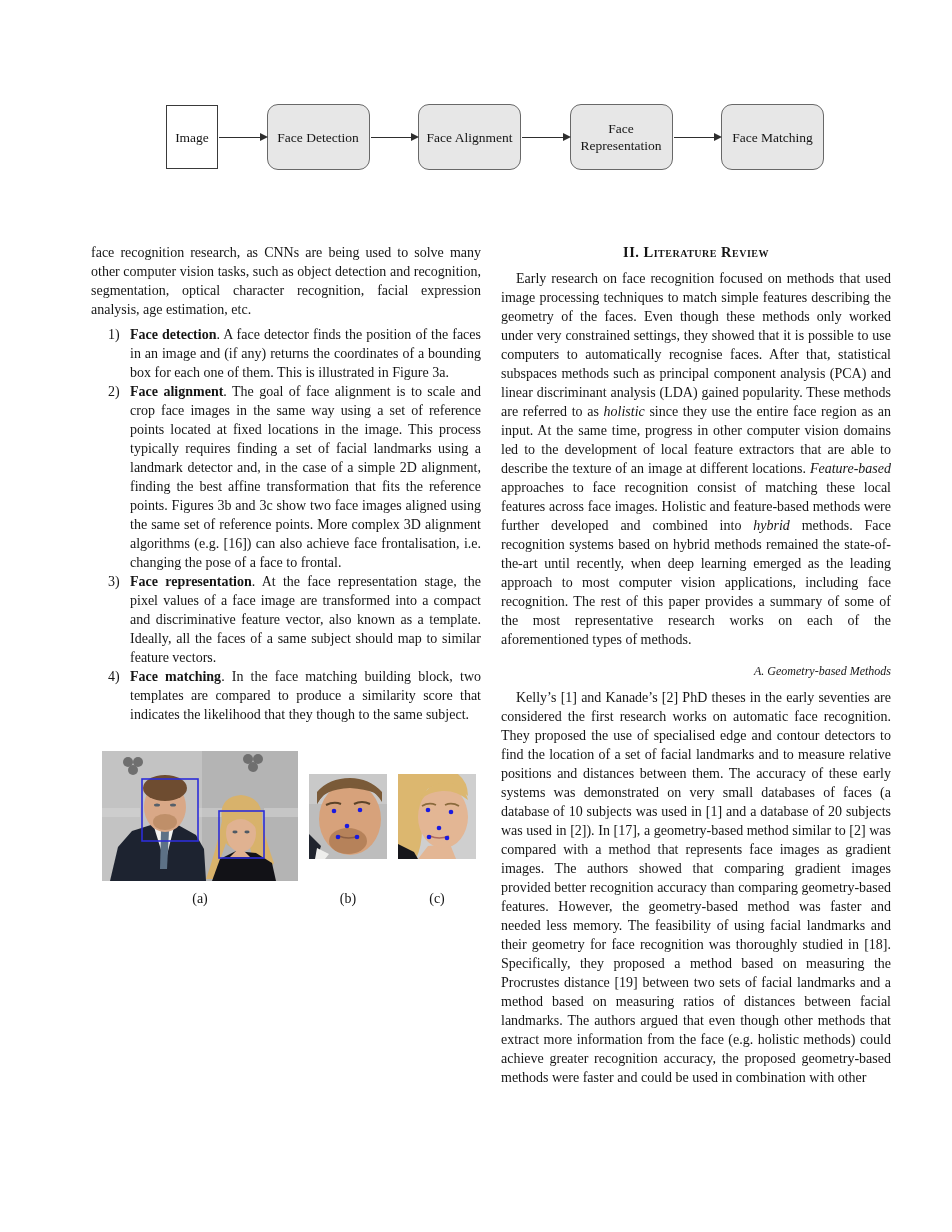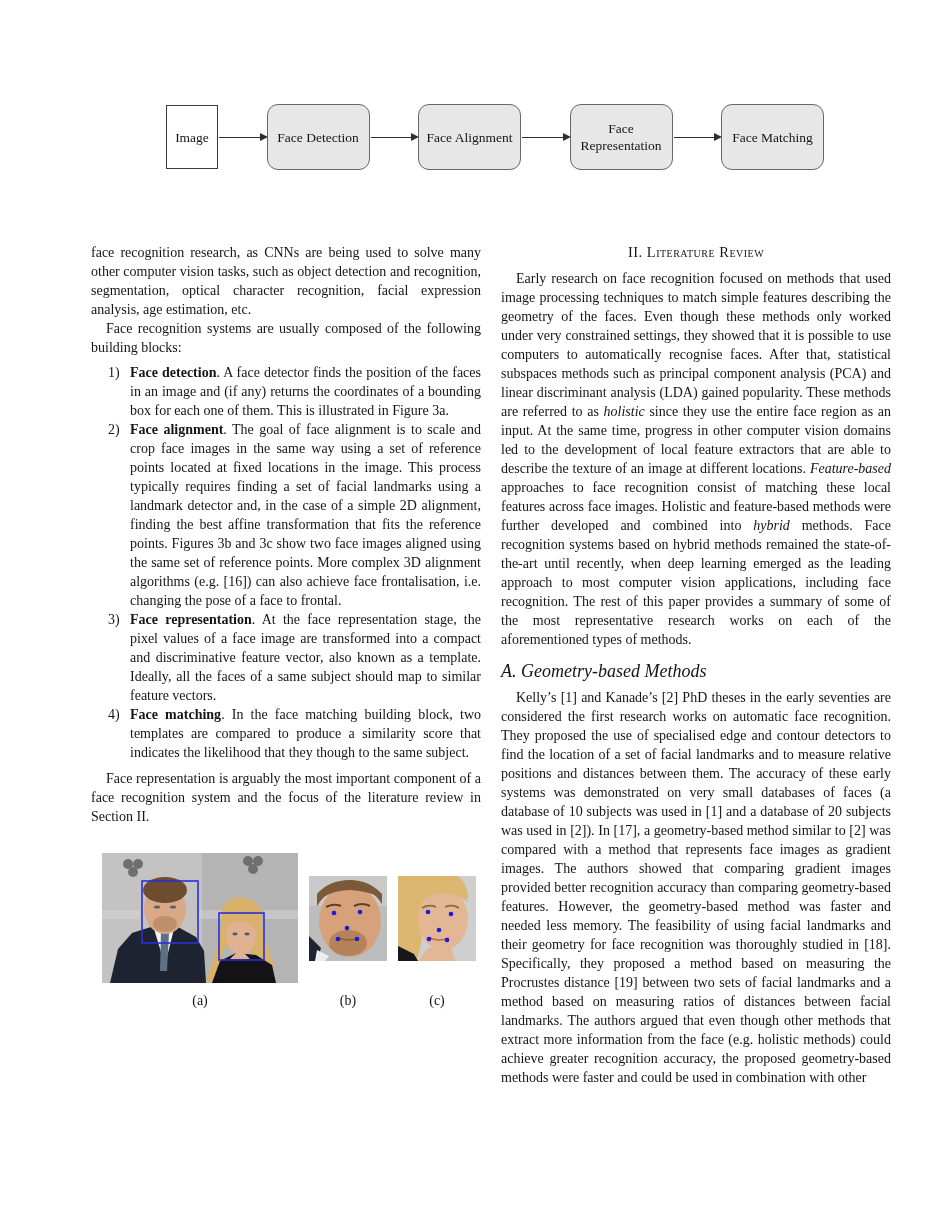--- a/index.html
+++ b/index.html
@@ -67,25 +67,25 @@
   .fig3-row { display:flex; margin-left:11px; }
   .fig3-col { display:flex; flex-direction:column; align-items:center; }
   .fig3-col + .fig3-col { margin-left:11px; }
   .imgwrap { height:130px; display:flex; align-items:center; justify-content:center; }
   .fig3-label { margin-top:8px; font-size:14px; text-align:center; }
   .fig3-caption { margin-top:11px; text-align:justify; font-size:14px; line-height:19px; }
 
   
   .section-heading {
     text-align:center; font-variant:small-caps; letter-spacing:0.5px;
-    font-size:14.5px; margin-bottom:7px; font-weight:normal;
+    font-size:14.5px; margin-bottom:7px; font-weight:bold;
   }
   .subsection-heading {
-    font-style:italic; font-weight:normal; font-size:18px;
-    margin:13px 0 7px 0; text-align:left;
+    font-style:italic; font-weight:normal; font-size:12px;
+    margin:13px 0 7px 0; text-align:right;
   }
 
   svg { display:block; }
 </style>
 </head>
 <body>
 
 <div class="page">
 
   <div class="fig2-wrap">
@@ -97,42 +97,40 @@
     <div class="flow-arrow"></div>
     <div class="flow-box">Face Representation</div>
     <div class="flow-arrow"></div>
     <div class="flow-box">Face Matching</div>
   </div>
 
   <div class="cols">
 
     <div class="col">
       <p>face recognition research, as CNNs are being used to solve many other computer vision tasks, such as object detection and recognition, segmentation, optical character recognition, facial expression analysis, age estimation, etc.</p>
-      <p class="indent">Face recognition systems are usually composed of the following building blocks:</p>
 
       <ul class="blk-list">
         <li class="blk-item">
           <span class="blk-num">1)</span>
           <div class="blk-txt"><span style="font-weight: bold;">Face detection</span><span>. A face detector finds the position of the faces in an image and (if any) returns the coordinates of a bounding box for each one of them. This is illustrated in Figure 3a.</span></div>
         </li>
         <li class="blk-item">
           <span class="blk-num">2)</span>
           <div class="blk-txt"><span style="font-weight: bold;">Face alignment</span><span>. The goal of face alignment is to scale and crop face images in the same way using a set of reference points located at fixed locations in the image. This process typically requires finding a set of facial landmarks using a landmark detector and, in the case of a simple 2D alignment, finding the best affine transformation that fits the reference points. Figures 3b and 3c show two face images aligned using the same set of reference points. More complex 3D alignment algorithms (e.g. [16]) can also achieve face frontalisation, i.e. changing the pose of a face to frontal.</span></div>
         </li>
         <li class="blk-item">
           <span class="blk-num">3)</span>
           <div class="blk-txt"><span style="font-weight: bold;">Face representation</span><span>. At the face representation stage, the pixel values of a face image are transformed into a compact and discriminative feature vector, also known as a template. Ideally, all the faces of a same subject should map to similar feature vectors.</span></div>
         </li>
         <li class="blk-item">
           <span class="blk-num">4)</span>
           <div class="blk-txt"><span style="font-weight: bold;">Face matching</span><span>. In the face matching building block, two templates are compared to produce a similarity score that indicates the likelihood that they though to the same subject.</span></div>
         </li>
       </ul>
 
-      <p class="indent p-after-list">Face representation is arguably the most important component of a face recognition system and the focus of the literature review in Section II.</p>
 
       <div class="fig3">
         <div class="fig3-row">
 
           <div class="fig3-col">
             <div class="imgwrap">
               <svg width="196" height="130" viewBox="0 0 196 130">
                 <rect x="0" y="0" width="196" height="130" fill="#c3c3c3"></rect>
                 <rect x="100" y="0" width="96" height="130" fill="#b4b4b4"></rect>
 

